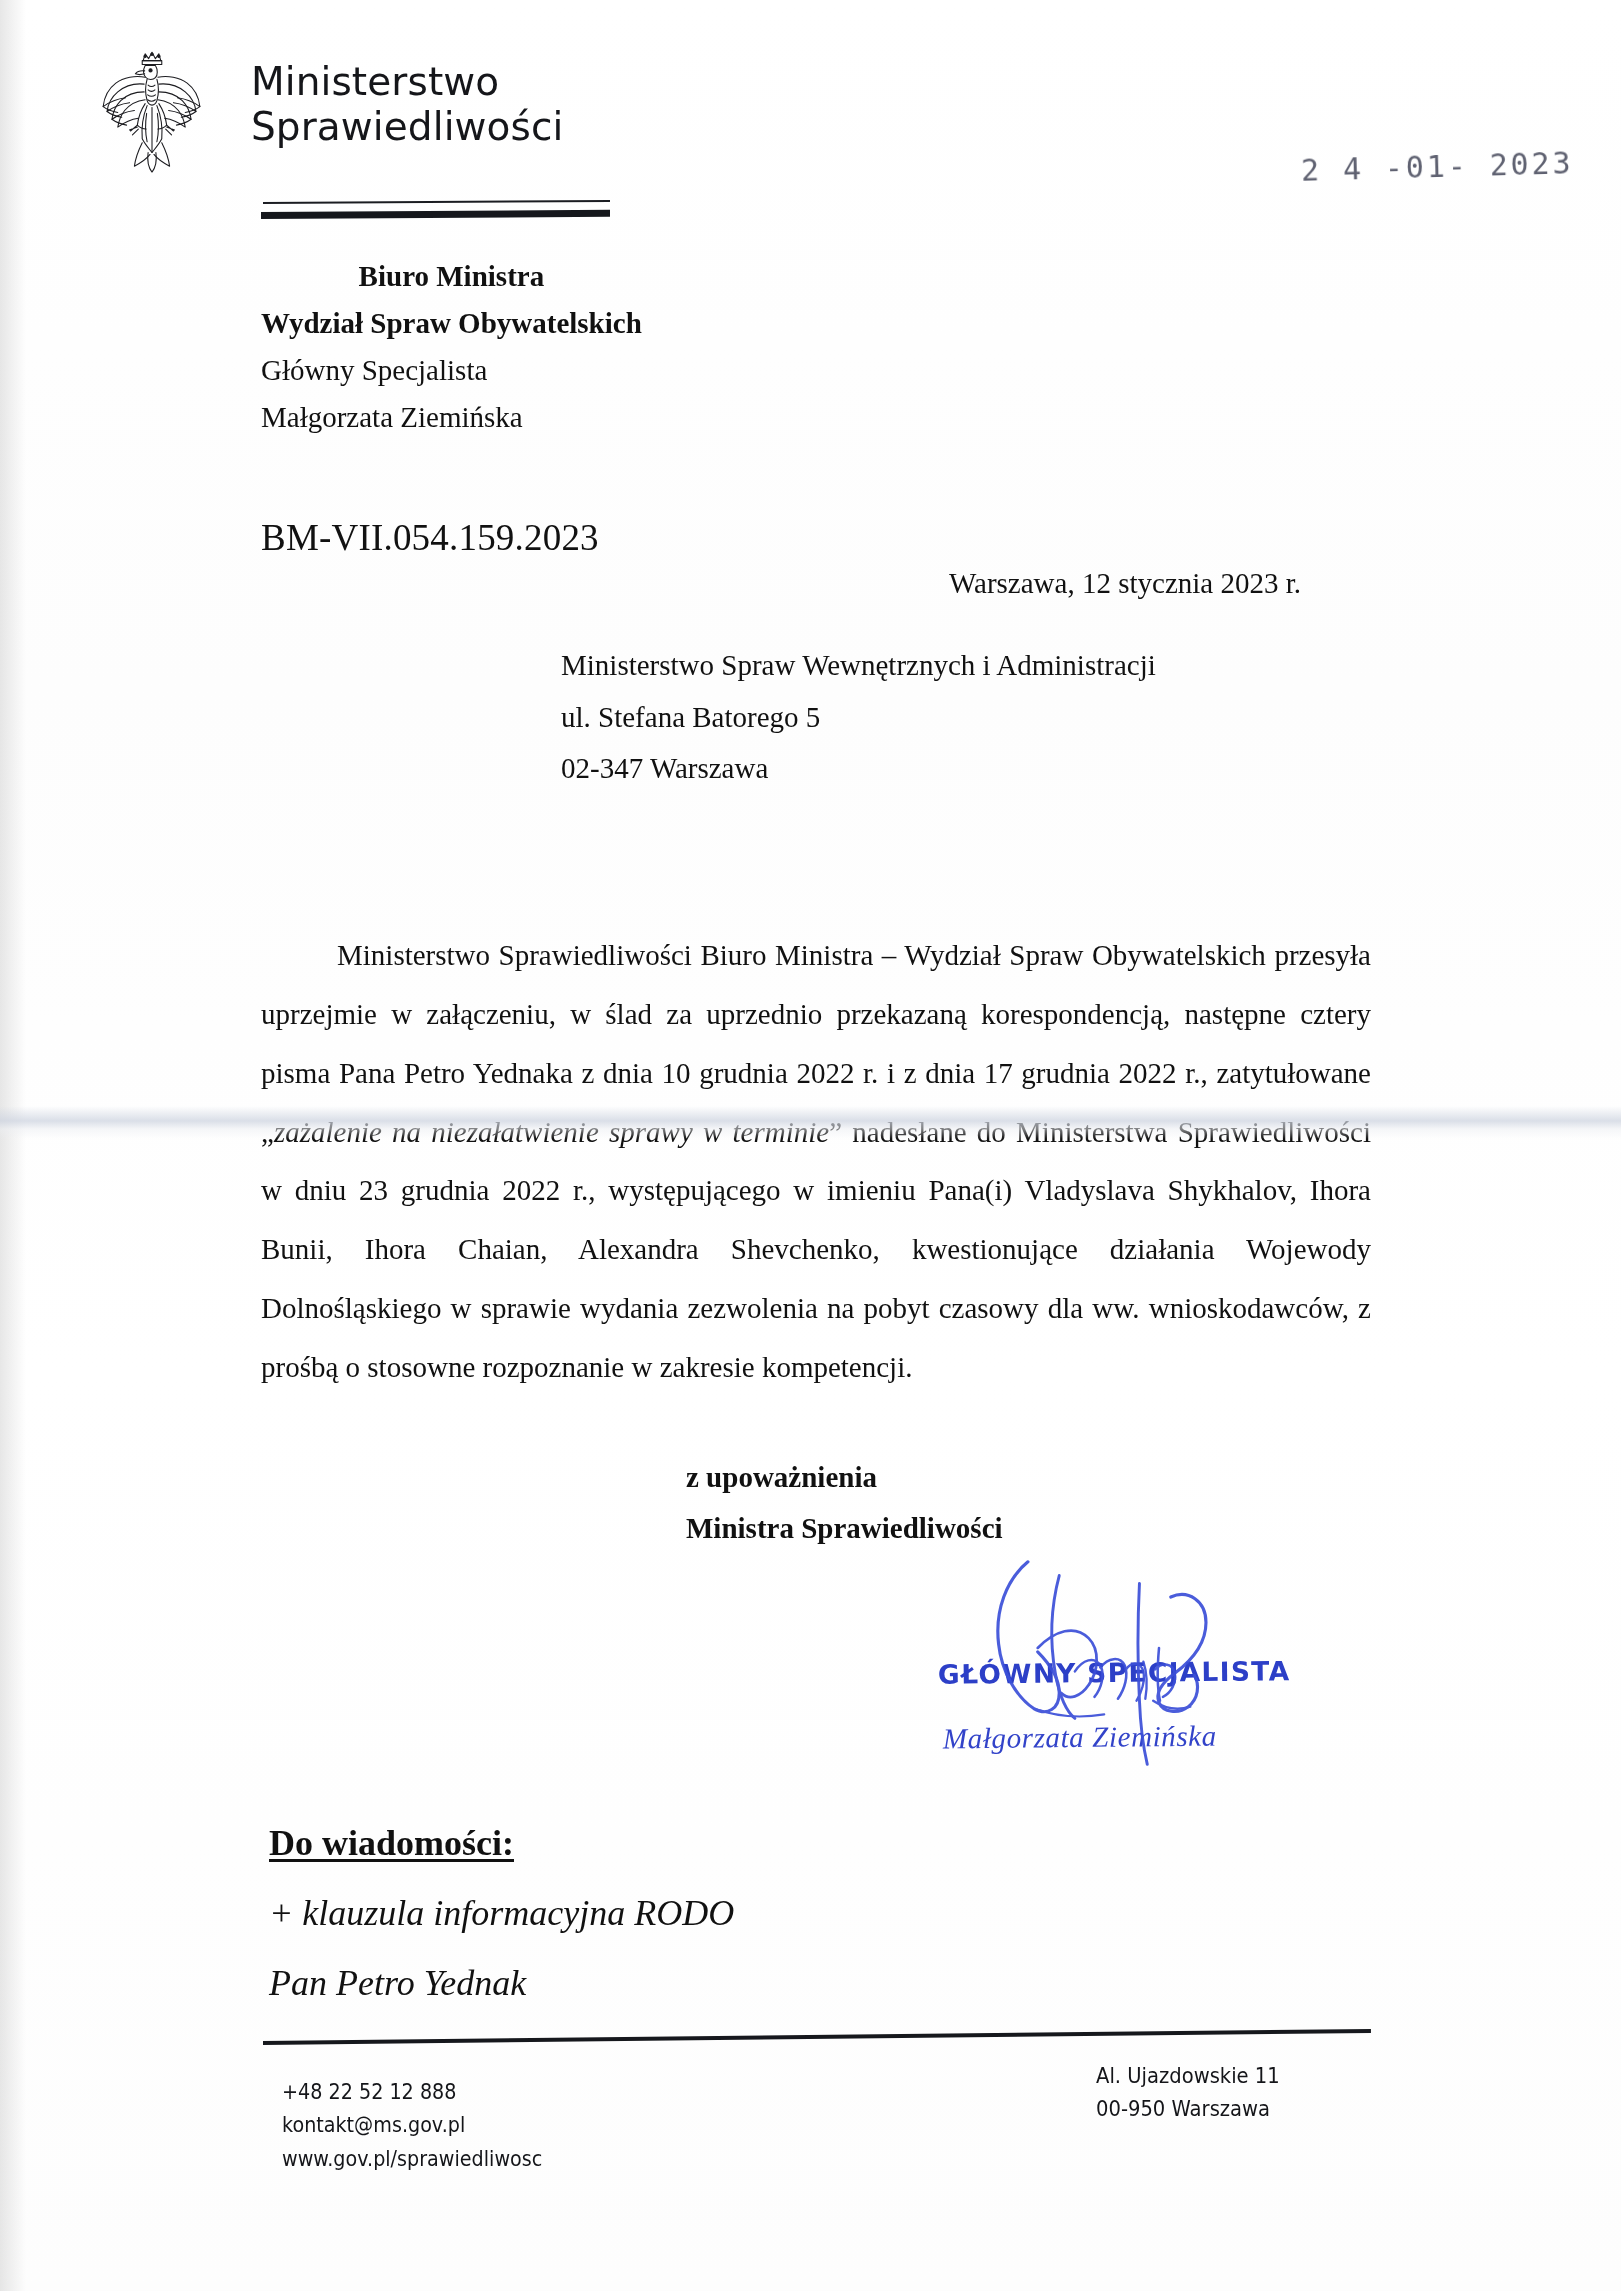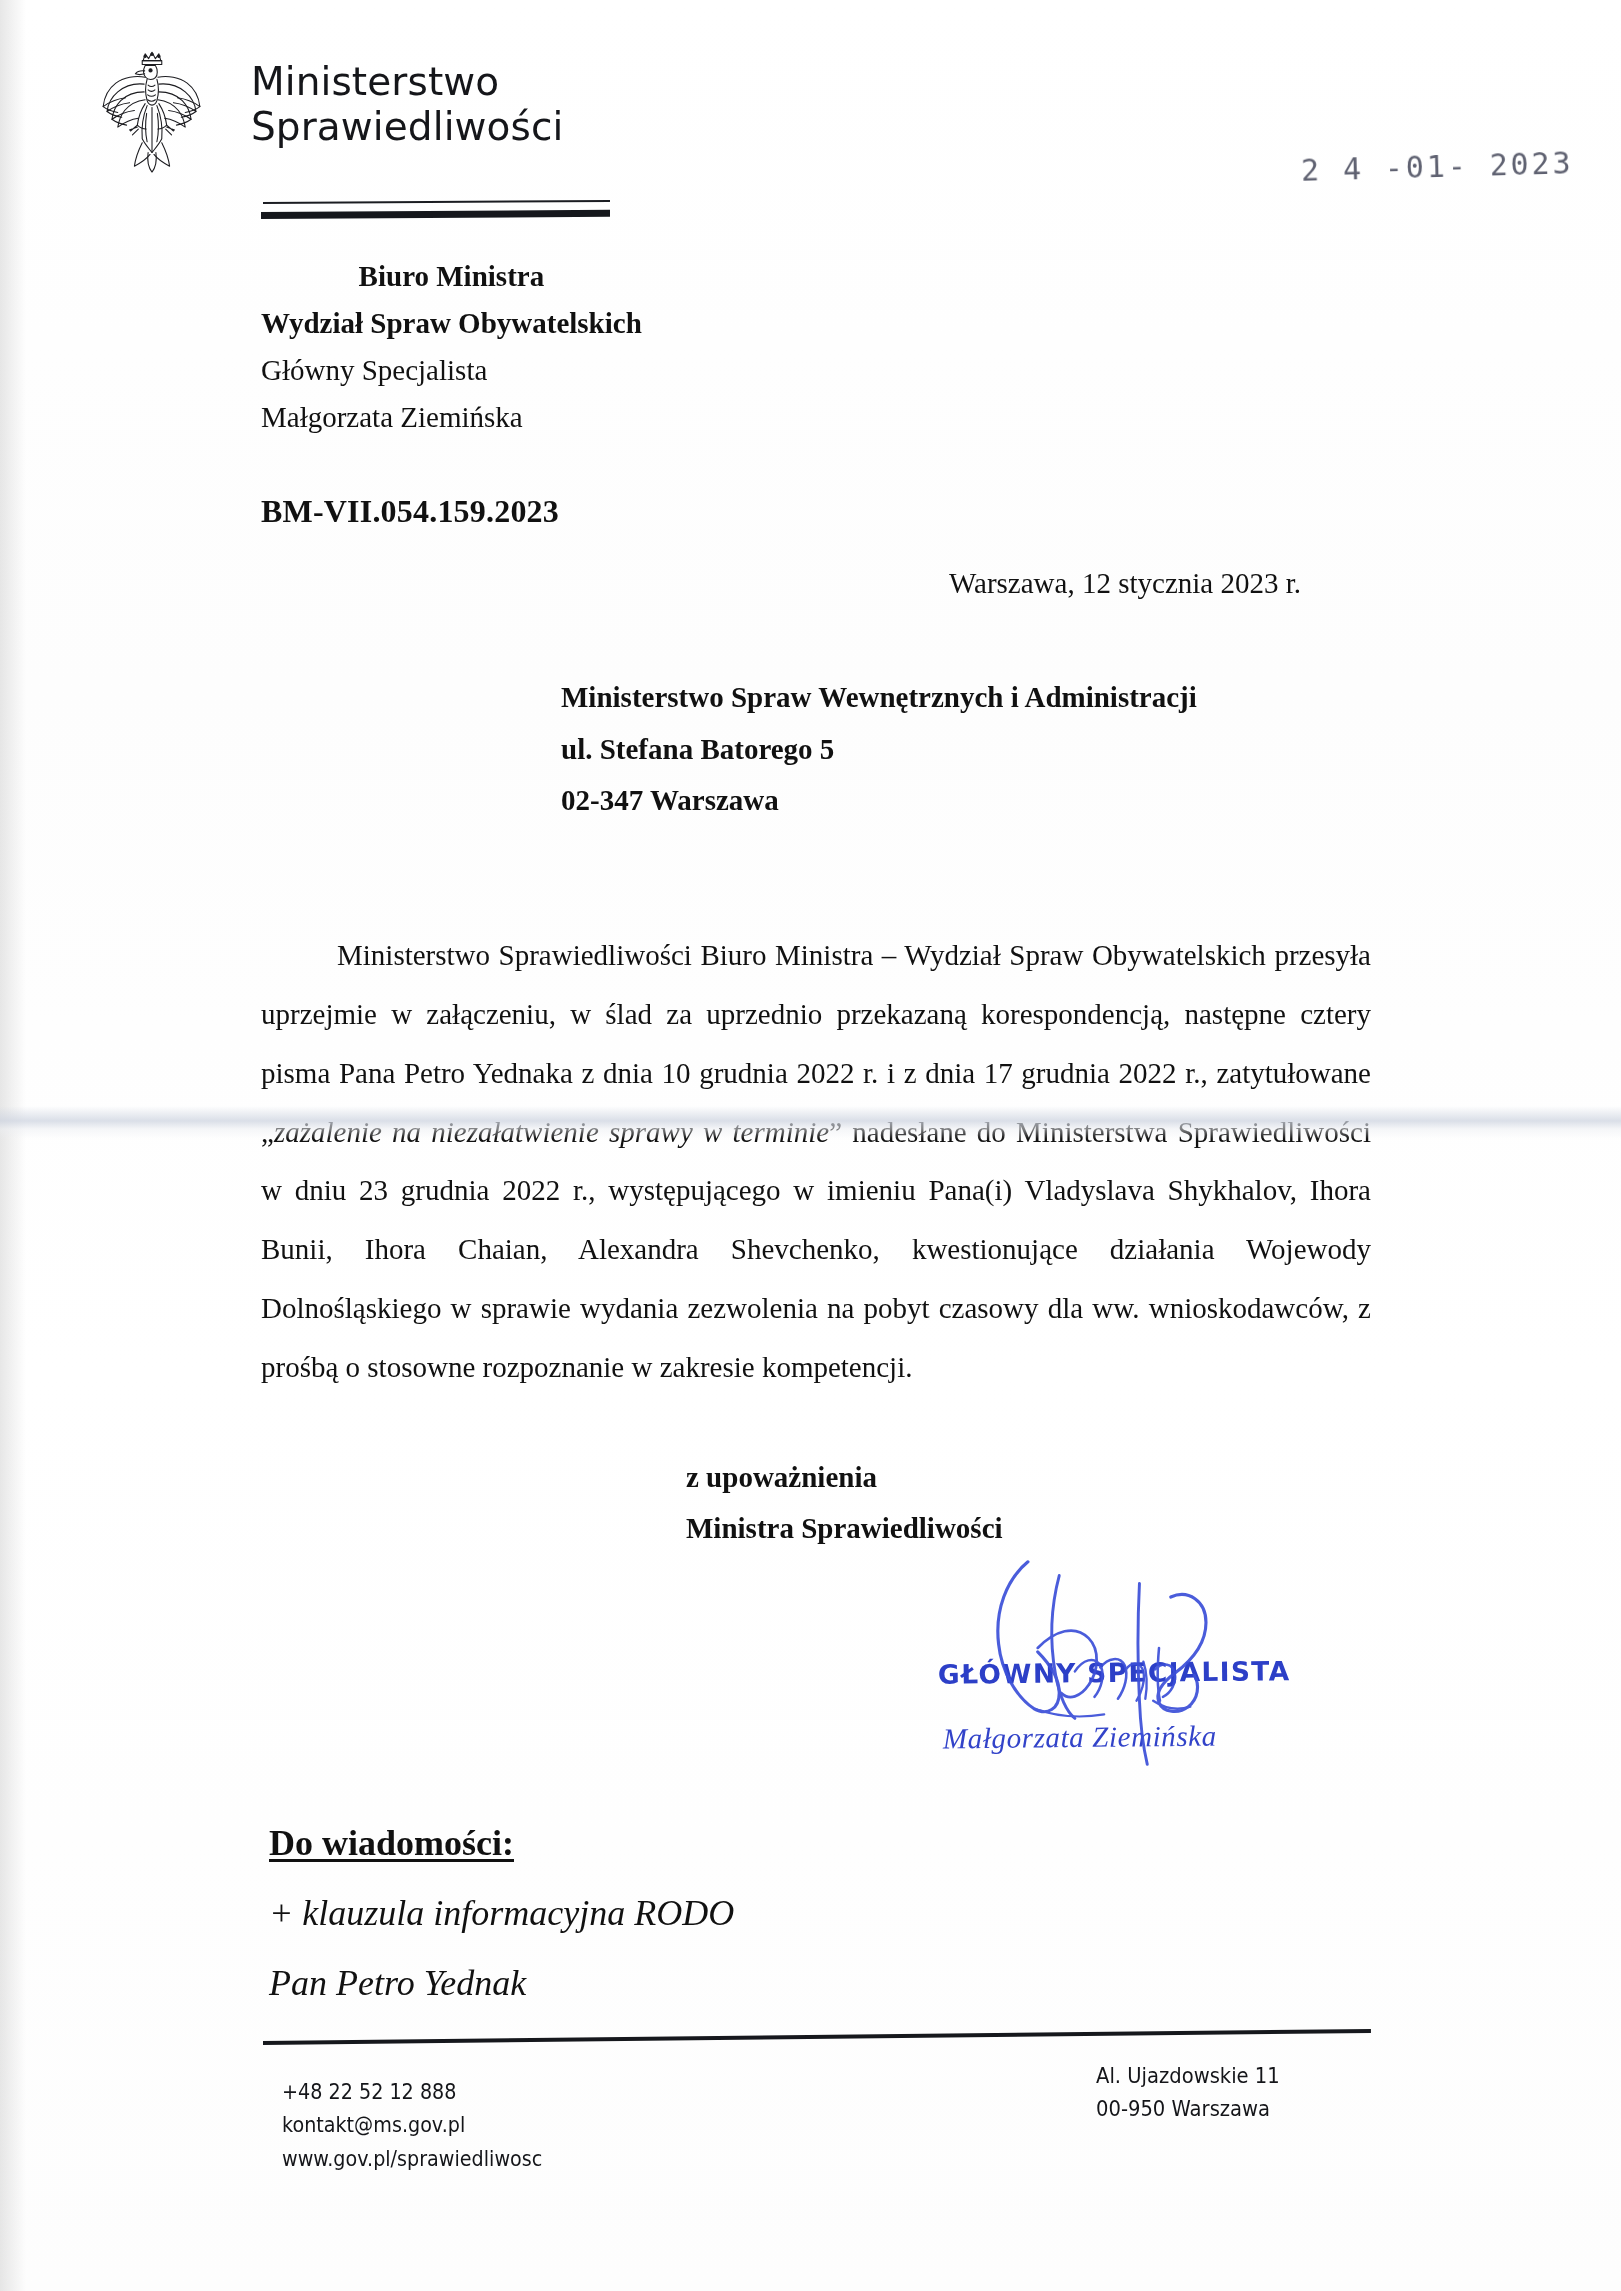--- a/index.html
+++ b/index.html
@@ -52,25 +52,25 @@
     font-size:30px;letter-spacing:2.9px;color:#3c3f52;
     transform:rotate(-1.6deg);
     opacity:.82;
     filter:blur(0.2px);
   }
 
   
   .sender{position:absolute;left:261px;top:253px;font-size:29px;line-height:1.62;color:#111;}
   .sender .b{font-weight:bold;text-align:center;}
 
-  .refno{position:absolute;left:261px;top:493px;font-size:32px;font-weight:bold;color:#111;letter-spacing:0.2px;}
+  .refno{position:absolute;left:261px;top:516px;font-size:37px;font-weight:normal;color:#111;letter-spacing:0.2px;}
   .place-date{position:absolute;left:949px;top:567px;font-size:29px;color:#111;}
 
   
-  .addressee{position:absolute;left:561px;top:672px;font-size:29px;font-weight:bold;line-height:1.78;color:#111;}
+  .addressee{position:absolute;left:561px;top:640px;font-size:29px;font-weight:normal;line-height:1.78;color:#111;}
 
   
   .body-text{
     position:absolute;left:261px;top:897px;width:1110px;
     font-size:29px;line-height:2.03;color:#111;
     text-align:justify;text-justify:inter-word;
     text-indent:76px;
   }
   .body-text i{font-style:italic;}
 

